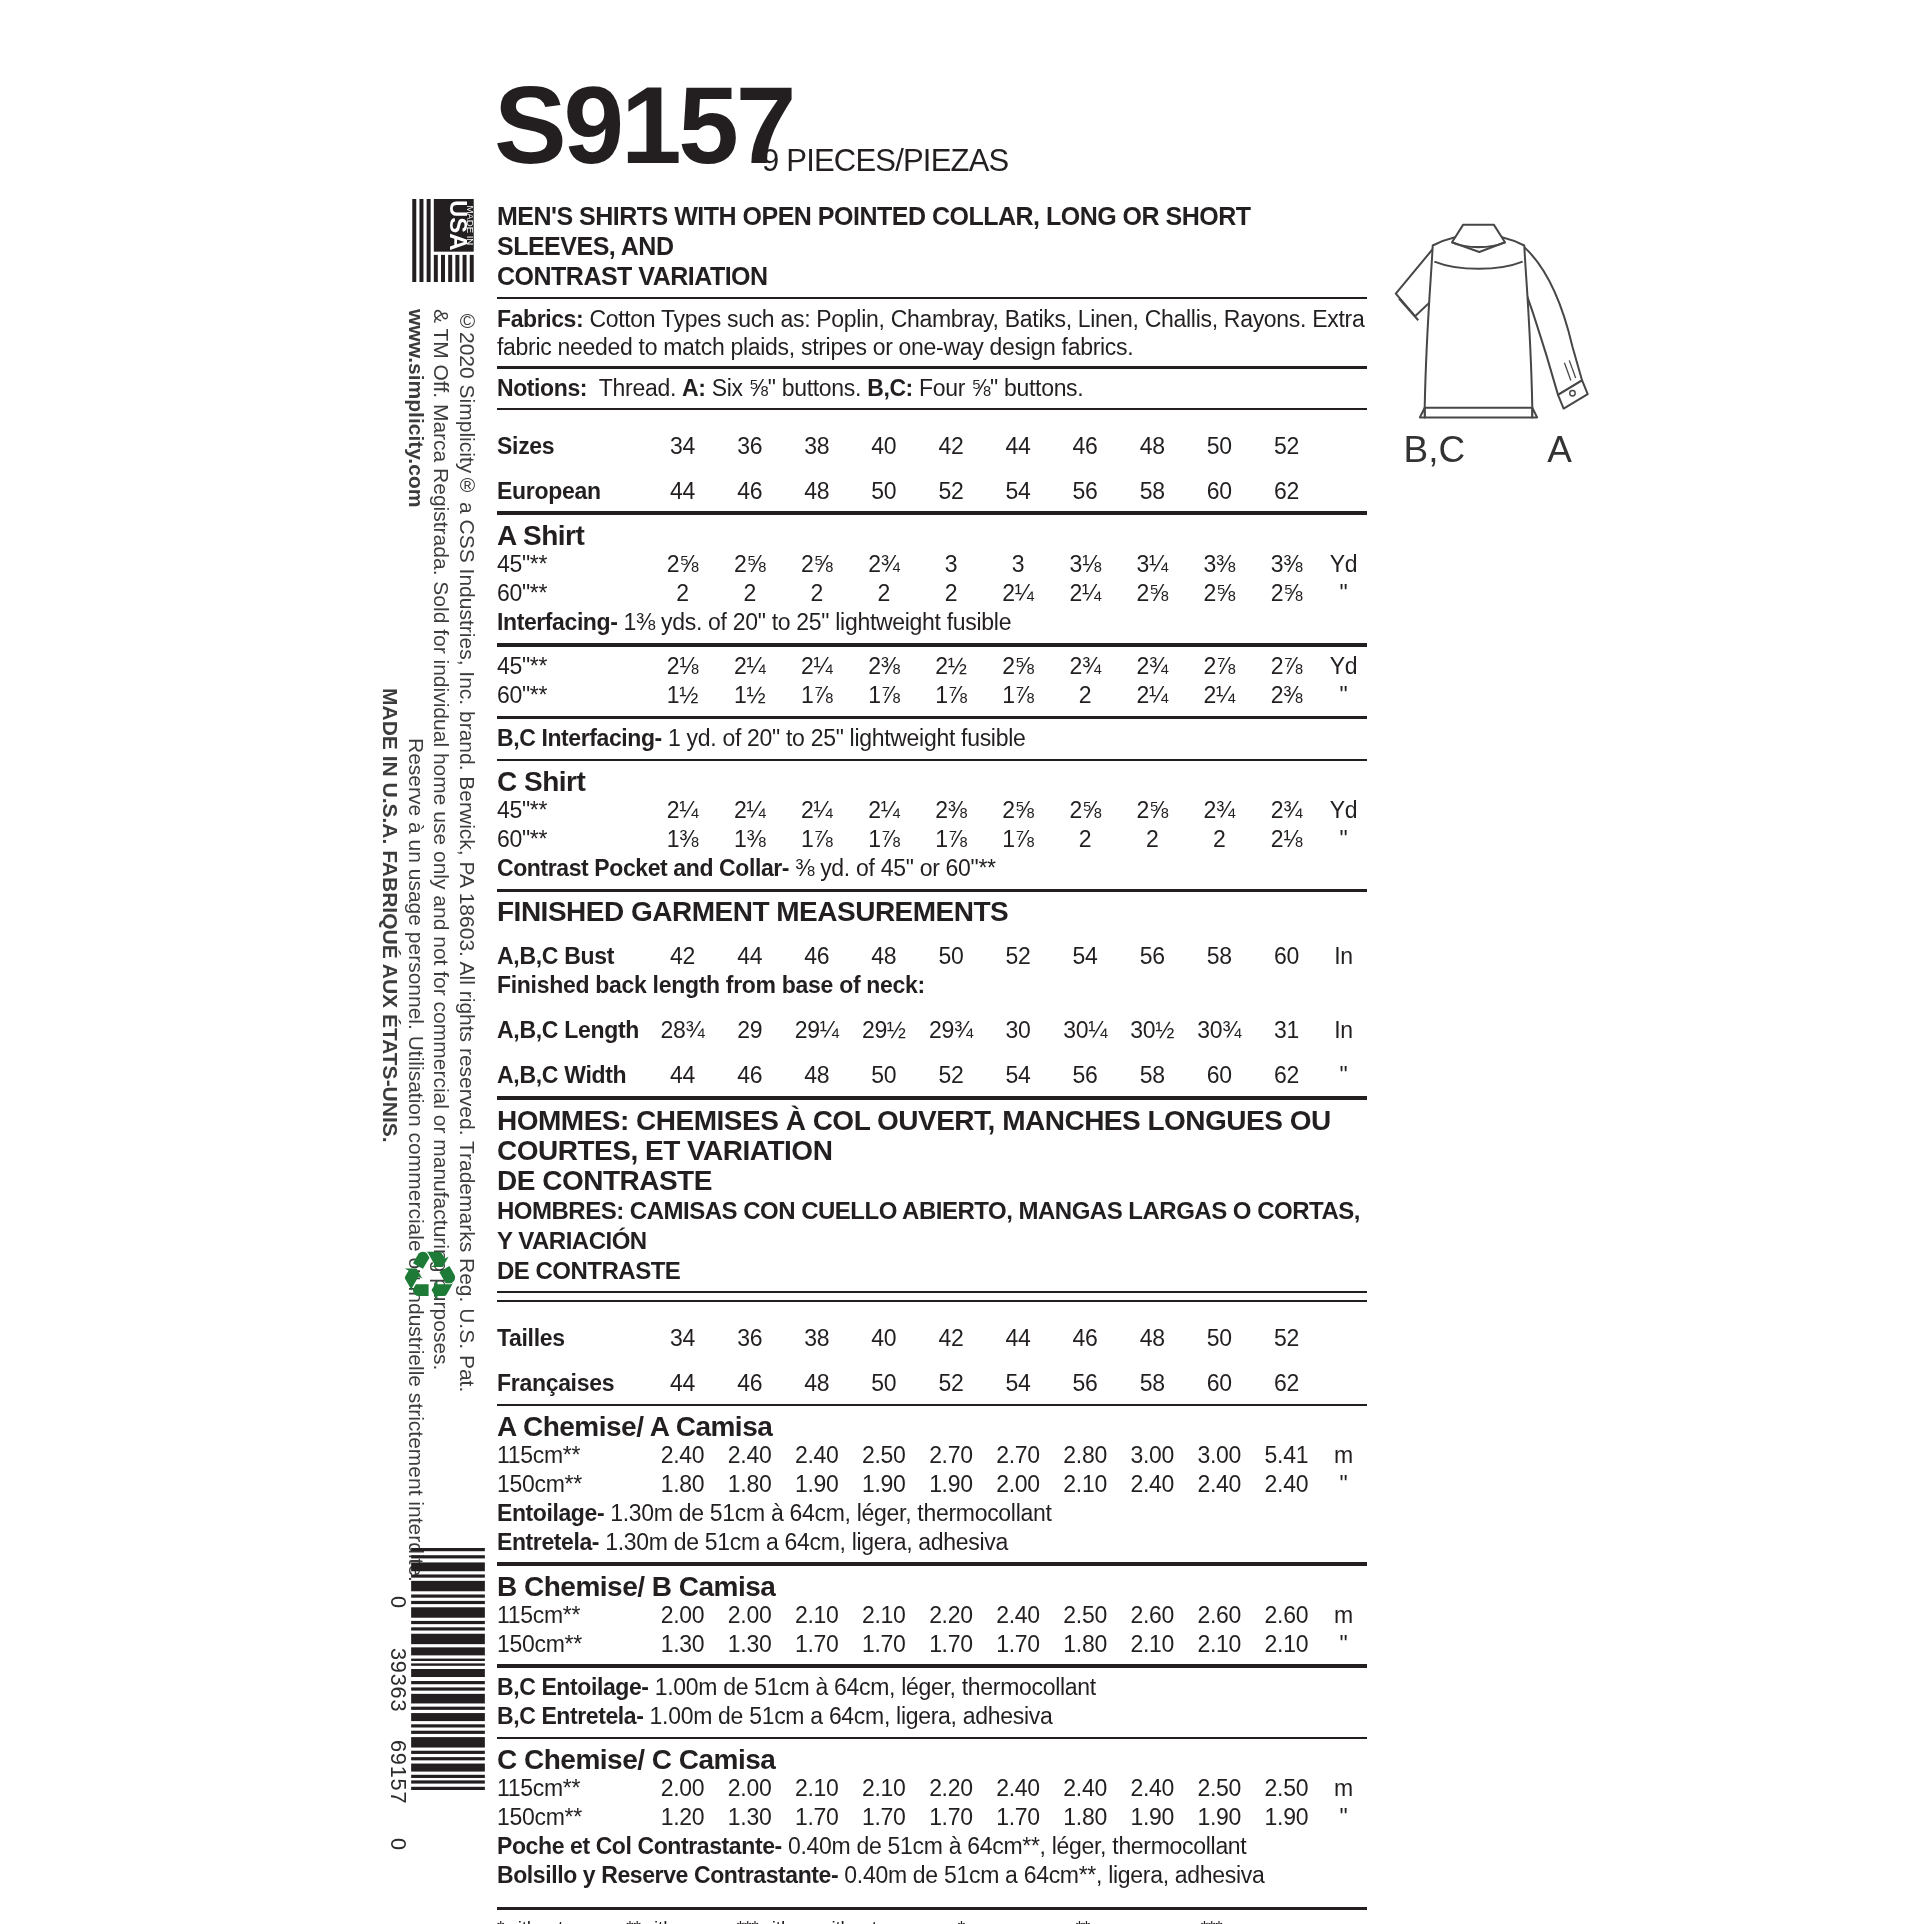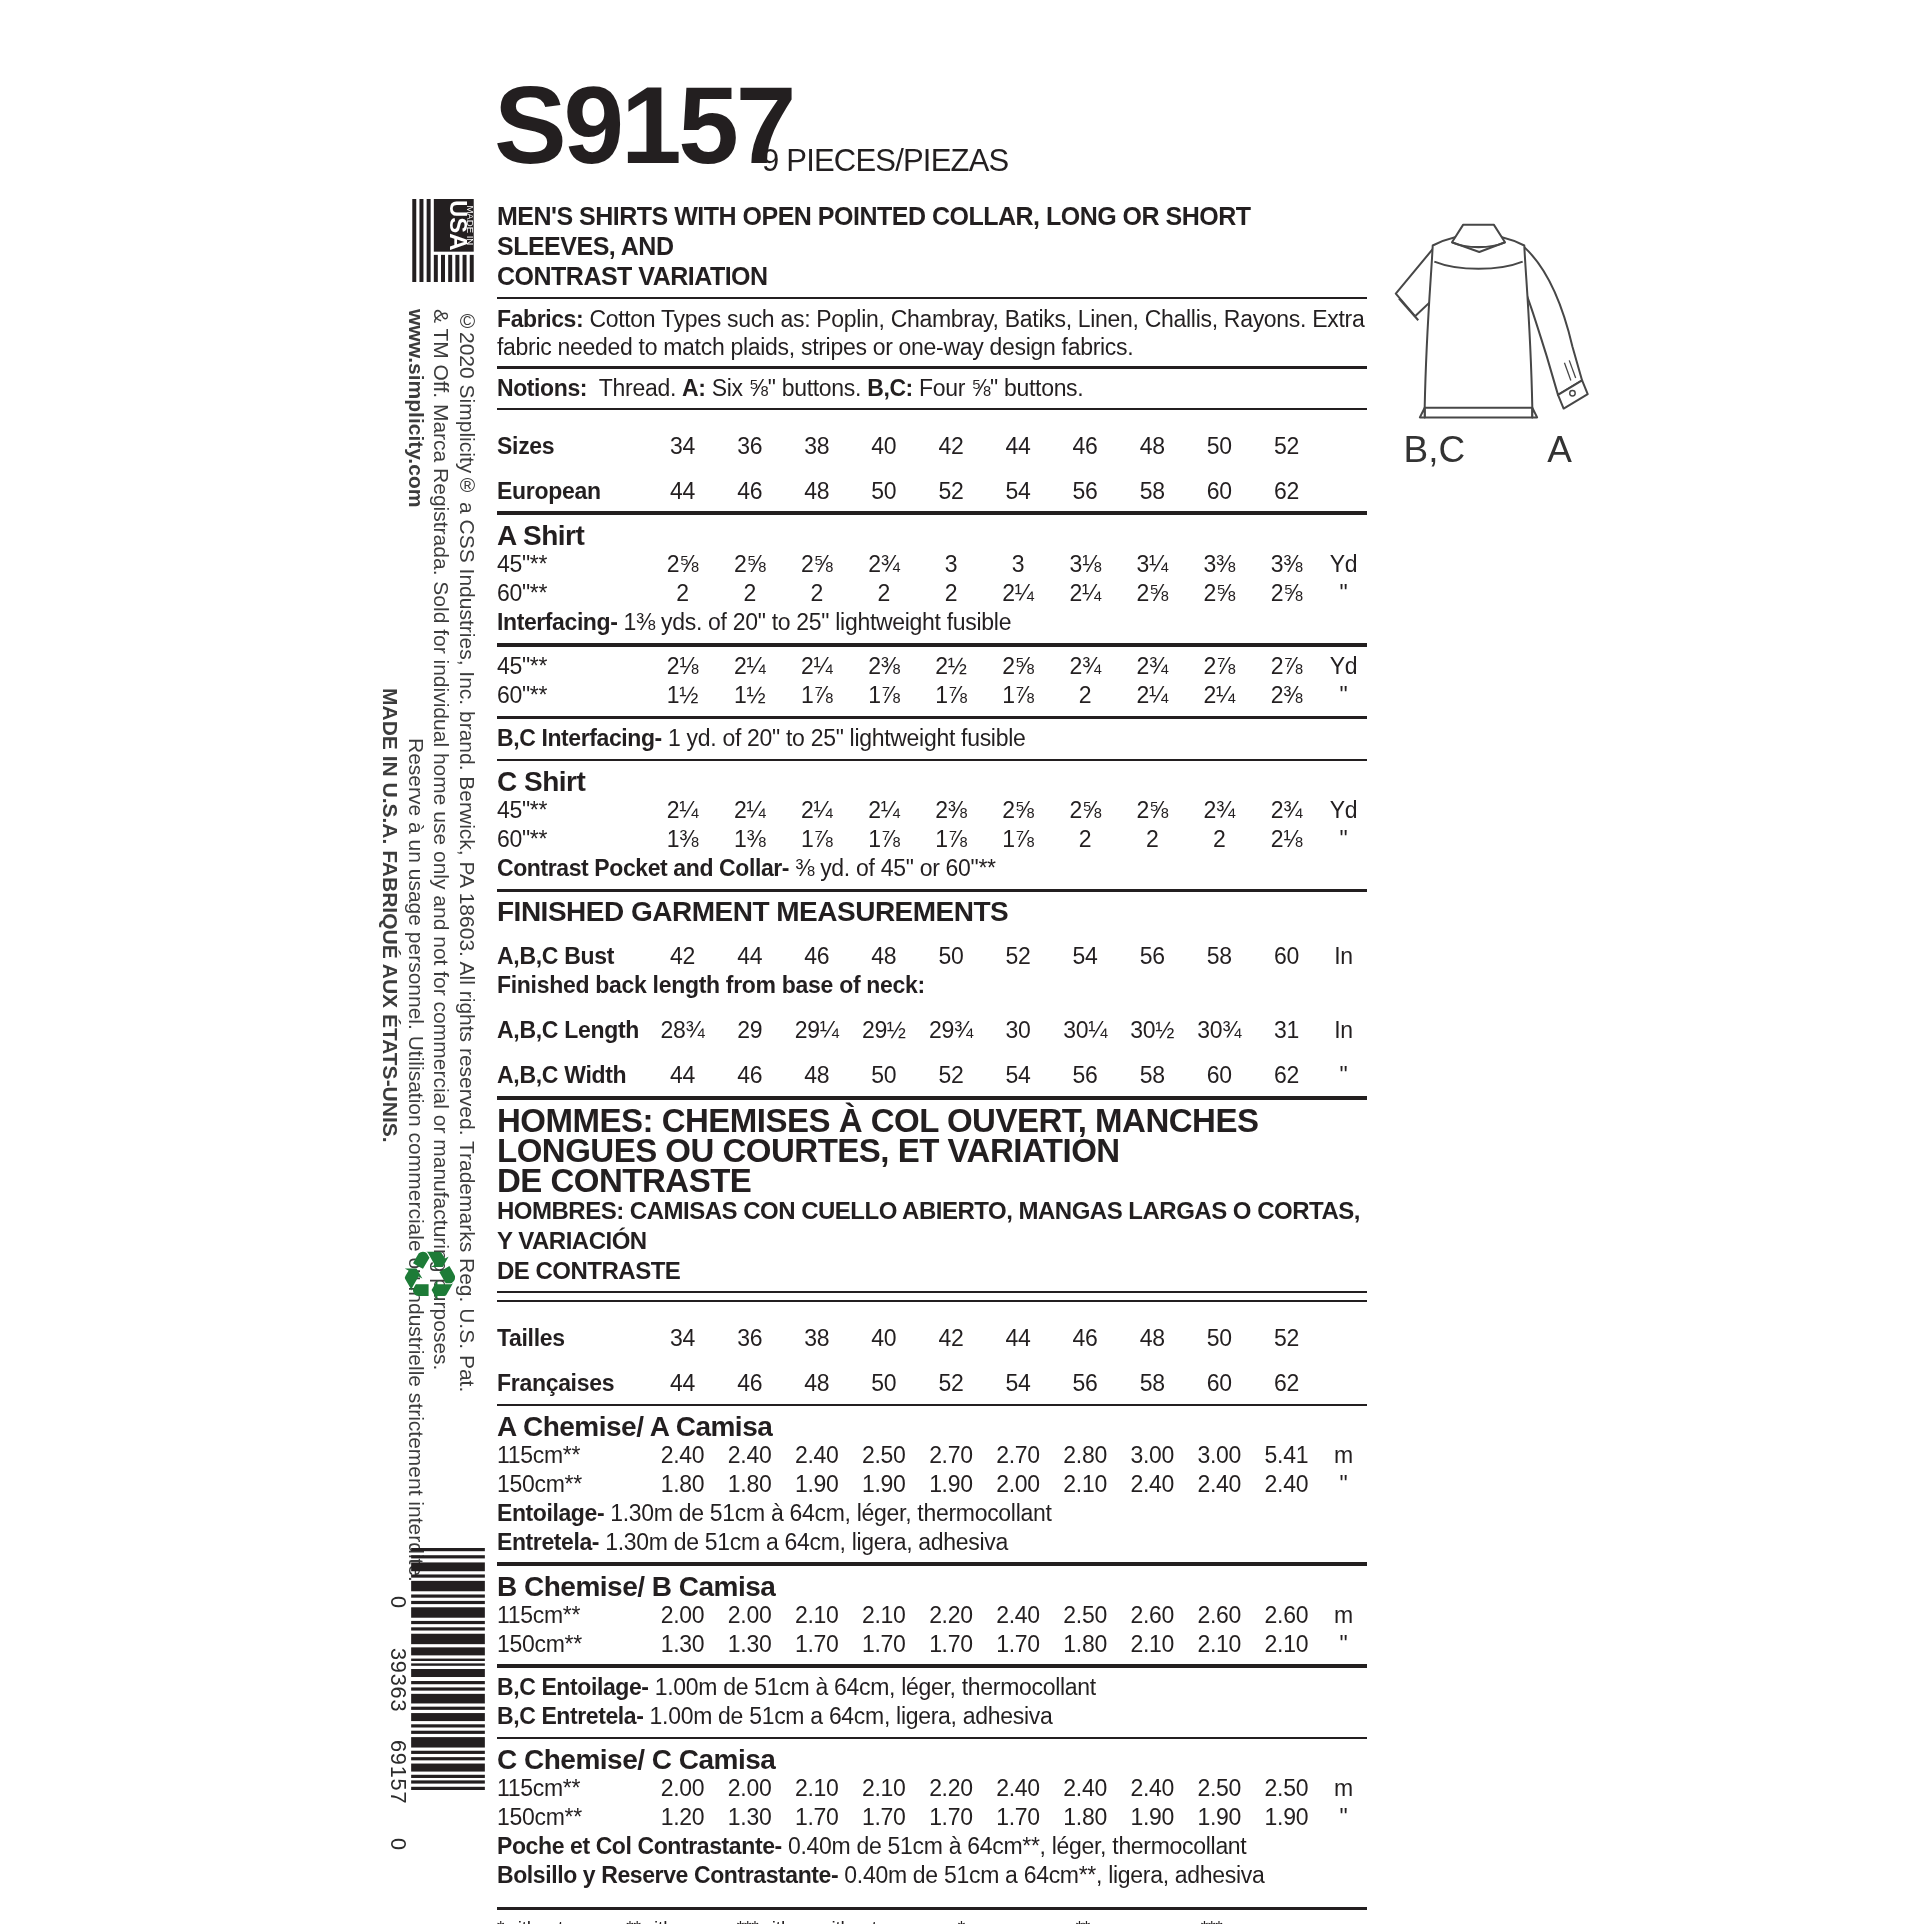--- a/index.html
+++ b/index.html
@@ -355,21 +355,21 @@
         <span class="c">54</span>
         <span class="c">56</span>
         <span class="c">58</span>
         <span class="c">60</span>
         <span class="c">62</span>
       </div>
     <span class="unit">"</span>
   </div>
   <div class="rule r5"></div>
 
-  <div class="desc" style="font-size:33px;">
+  <div class="desc" style="font-size:28px;">
     <div>HOMMES: CHEMISES À COL OUVERT, MANCHES LONGUES OU COURTES, ET VARIATION</div>
     <div>DE CONTRASTE</div>
   </div>
   <div class="desc" style="font-size:24px;">
     <div>HOMBRES: CAMISAS CON CUELLO ABIERTO, MANGAS LARGAS O CORTAS, Y VARIACIÓN</div>
     <div>DE CONTRASTE</div>
   </div>
   <div class="rule rd"></div>
 
   <div class="row">

